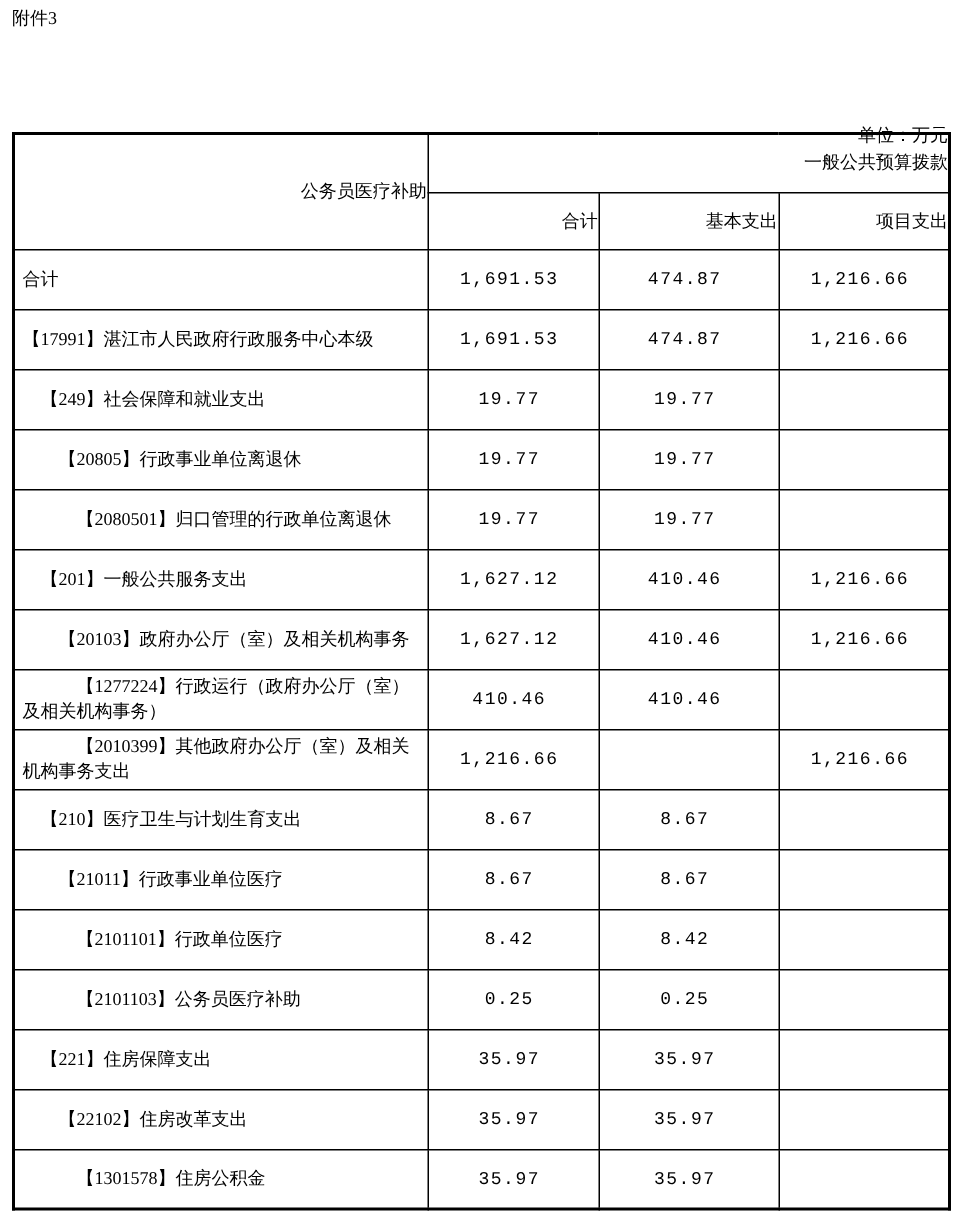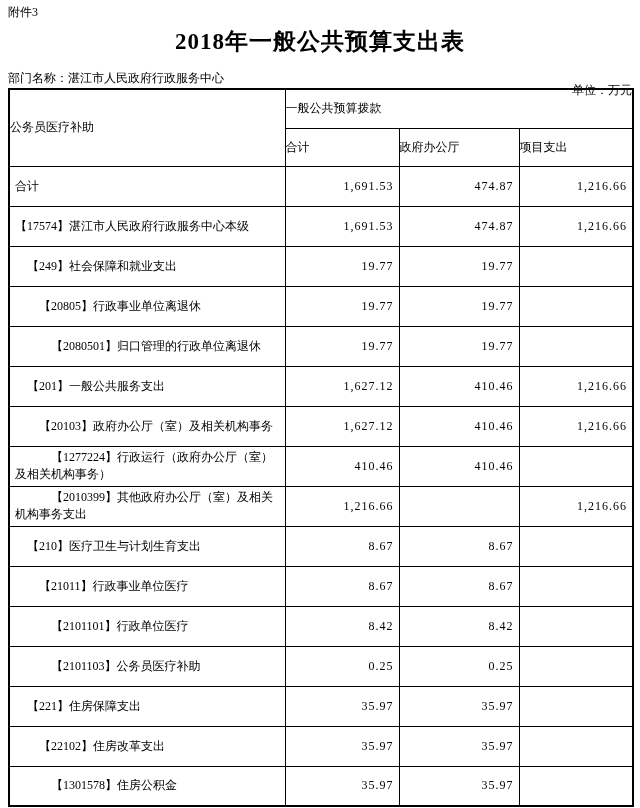--- a/index.html
+++ b/index.html
@@ -51,75 +51,74 @@
   table.budget col.c-project { width: 114px; }
   table.budget th, table.budget td {
     border: 1px solid #000000;
     font-weight: normal;
     vertical-align: middle;
     overflow: hidden;
   }
   tr.hrow1 { height: 39px; }
   tr.hrow2 { height: 38px; }
   tr.drow  { height: 40px; }
-  th.h-center { text-align: left; }
+  th.h-center { text-align: right; }
   td.name-cell {
     text-align: left;
     padding-left: 5px;
     padding-right: 3px;
     line-height: 17px;
   }
   td.num-cell {
-    text-align: right;
+    text-align: center;
     padding-right: 5px;
     letter-spacing: 1px;
+    font-family: Liberation Mono, monospace;
   }
   .indent-0 { text-indent: 0; }
   .indent-1 { text-indent: 12px; }
   .indent-2 { text-indent: 24px; margin-left: 18px; }
   .indent-3 { text-indent: 36px; }
 </style>
 </head>
 <body>
 
 <div class="page">
   <div class="attachment">附件3</div>
-  <div class="title">2018年一般公共预算支出表</div>
   <div class="meta-row">
-    <span class="meta-left">部门名称：湛江市人民政府行政服务中心</span>
     <span class="meta-right">单位：万元</span>
   </div>
 
   <table class="budget">
     <colgroup>
       <col class="c-name">
         <col class="c-total">
         <col class="c-basic">
         <col class="c-project">
     </colgroup>
     <thead>
       <tr class="hrow1">
         <th class="h-center" rowspan="2">公务员医疗补助</th>
         <th class="h-center" colspan="3">一般公共预算拨款</th>
       </tr>
       <tr class="hrow2">
         <th class="h-center">合计</th>
-        <th class="h-center">政府办公厅</th>
+        <th class="h-center">基本支出</th>
         <th class="h-center">项目支出</th>
       </tr>
     </thead>
     <tbody>
         <tr class="drow">
       <td class="name-cell indent-0">合计</td>
       <td class="num-cell">1,691.53</td>
       <td class="num-cell">474.87</td>
       <td class="num-cell">1,216.66</td>
     </tr>
         <tr class="drow">
-      <td class="name-cell indent-0">【17574】湛江市人民政府行政服务中心本级</td>
+      <td class="name-cell indent-0">【17991】湛江市人民政府行政服务中心本级</td>
       <td class="num-cell">1,691.53</td>
       <td class="num-cell">474.87</td>
       <td class="num-cell">1,216.66</td>
     </tr>
         <tr class="drow">
       <td class="name-cell indent-1">【249】社会保障和就业支出</td>
       <td class="num-cell">19.77</td>
       <td class="num-cell">19.77</td>
       <td class="num-cell"></td>
     </tr>

